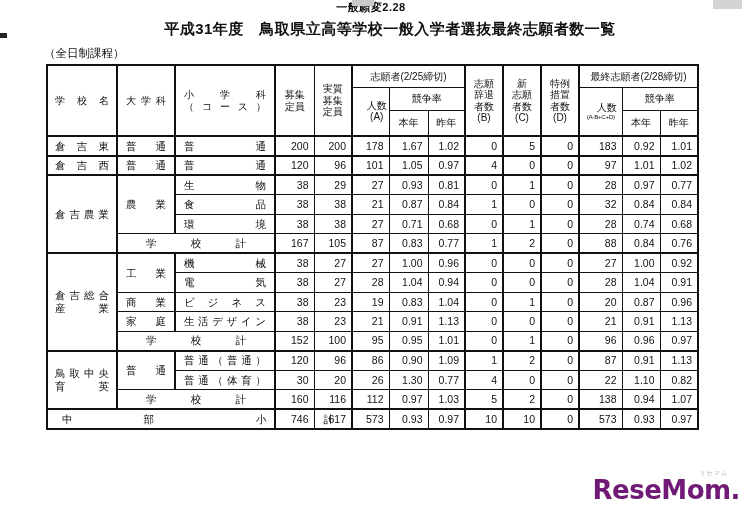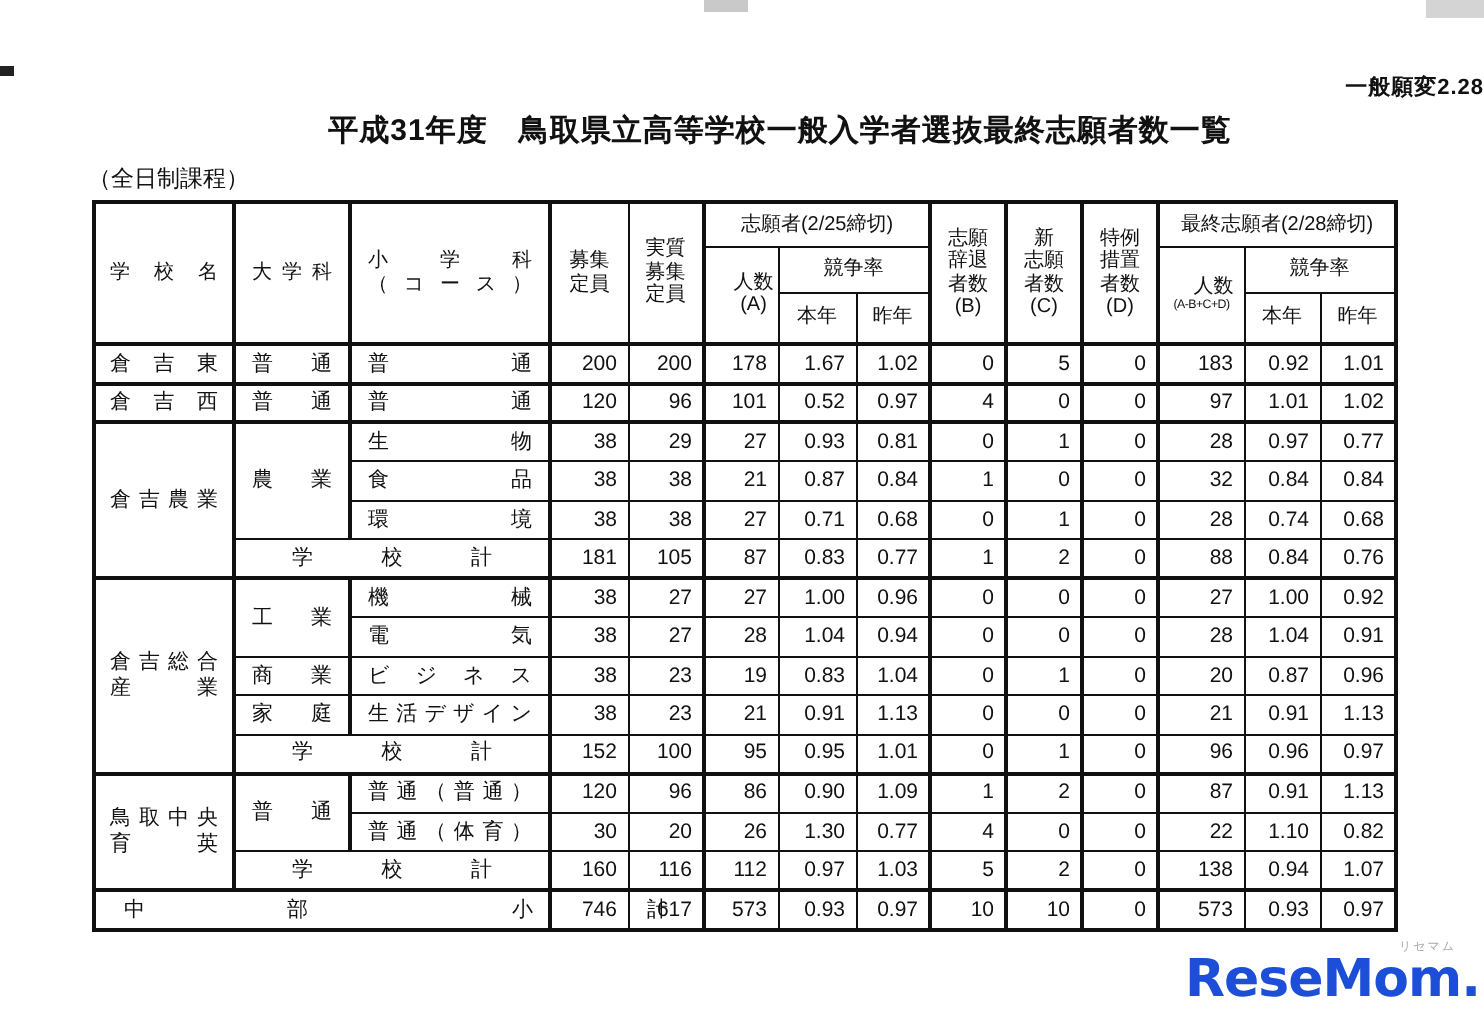--- a/index.html
+++ b/index.html
@@ -1,19 +1,19 @@
 <!DOCTYPE html>
 <html><head>
 <meta charset="utf-8">
 <style>
   * { margin:0; padding:0; box-sizing:border-box; }
   html,body { width:742px; height:510px; background:#ffffff; overflow:hidden; }
   body { font-family:"Liberation Sans","DejaVu Sans",sans-serif; color:#111; position:relative; }
 
-  .top-note { padding-top:36px; text-align:right; font-size:11px; font-weight:bold; letter-spacing:0.5px; }
+  .top-note { text-align:center; font-size:11px; font-weight:bold; letter-spacing:0.5px; }
   .doc-title { margin-top:5px; text-align:center; font-size:15px; font-weight:bold; letter-spacing:0.5px;padding-left:38px; }
   .doc-subtitle { margin:7px 0 3px 44px; font-size:11.5px; font-weight:normal; }
 
   table { border-collapse:collapse; table-layout:fixed; margin-left:46px; border:2.5px solid #111; }
   col.c-school{width:70px} col.c-major{width:58px} col.c-course{width:100px}
   col.c-cap{width:39px} col.c-acap{width:38px}
   col.c-cnt{width:37px} col.c-ty{width:39px} col.c-ly{width:37px}
   col.c-b{width:38px} col.c-c{width:38px} col.c-d{width:38px}
   col.c-f{width:43px} col.c-fty{width:38px} col.c-fly{width:38px}
 
@@ -37,21 +37,21 @@
 
   .sub-small { font-size:6.5px; letter-spacing:-0.3px; display:block; transform:scale(0.95); }
   .cnt-top { display:block;padding-left:12px; }
 
   .subtotal-grand { position:relative; height:100%; }
   .subtotal-grand .left-part  { position:absolute; left:14px; top:50%; transform:translateY(-50%); width:92px; }
   .subtotal-grand .right-part { position:absolute; left:208px; top:50%; transform:translateY(-50%); width:78px; }
 
   .watermark { position:absolute; top:469px; right:2px; width:118px; height:36px; }
   .watermark .ruby { position:absolute; top:0; right:12px; font-size:6px; color:#a9a9a9; letter-spacing:1px; }
-  .watermark .logo { position:absolute; top:6px; right:0; font-size:26px; font-weight:800; color:#1d4ed8; letter-spacing:-0.5px; font-family:"DejaVu Sans","Liberation Sans",sans-serif; }
+  .watermark .logo { position:absolute; top:6px; right:0; font-size:26px; font-weight:800; color:#701a75; letter-spacing:-0.5px; font-family:"DejaVu Sans","Liberation Sans",sans-serif; }
 
   .artifact { position:absolute; background:#c9c9c9; }
   .artifact.a1 { left:352px; top:0; width:22px; height:6px; }
   .artifact.a2 { left:713px; top:0; width:29px; height:9px; background:#d4d4d4; }
   .artifact.a3 { left:0; top:33px; width:7px; height:5px; background:#222; }
 </style>
 </head>
 <body>
 
 <div class="artifact a1"></div>
@@ -197,21 +197,21 @@
         </td>
       <td class="g">
           <div class="jw jflex">
             <span>普</span>
             <span>通</span>
           </div>
         </td>
       <td class="g n">120</td>
       <td class="n">96</td>
       <td class="g n">101</td>
-      <td class="n">0.52</td>
+      <td class="n">1.05</td>
       <td class="n">0.97</td>
       <td class="g n">4</td>
       <td class="g n">0</td>
       <td class="g n">0</td>
       <td class="g n">97</td>
       <td class="n">1.01</td>
       <td class="n">1.02</td>
     </tr>
     <tr>
       <td rowspan="4">
@@ -285,21 +285,21 @@
       <td class="n">0.68</td>
     </tr>
     <tr class="bb2">
       <td colspan="2" class="g">
           <div class="jw-sub jflex">
             <span>学</span>
             <span>校</span>
             <span>計</span>
           </div>
         </td>
-      <td class="g n">181</td>
+      <td class="g n">167</td>
       <td class="n">105</td>
       <td class="g n">87</td>
       <td class="n">0.83</td>
       <td class="n">0.77</td>
       <td class="g n">1</td>
       <td class="g n">2</td>
       <td class="g n">0</td>
       <td class="g n">88</td>
       <td class="n">0.84</td>
       <td class="n">0.76</td>

